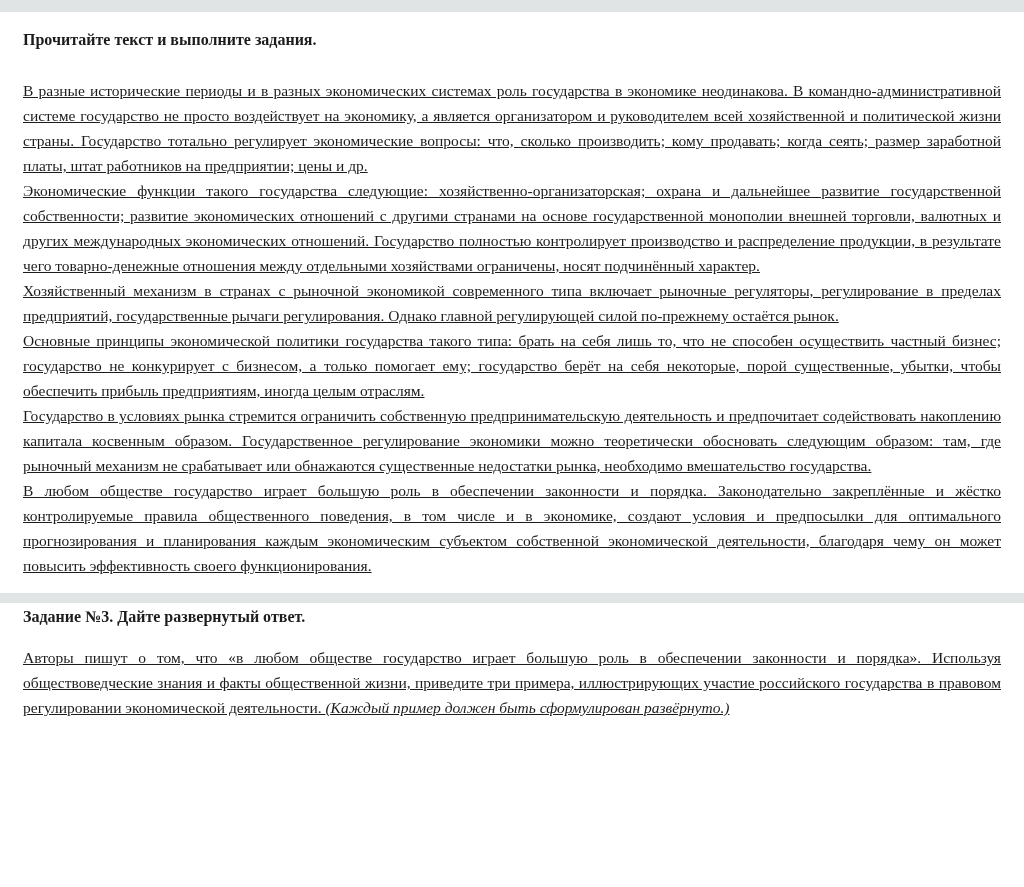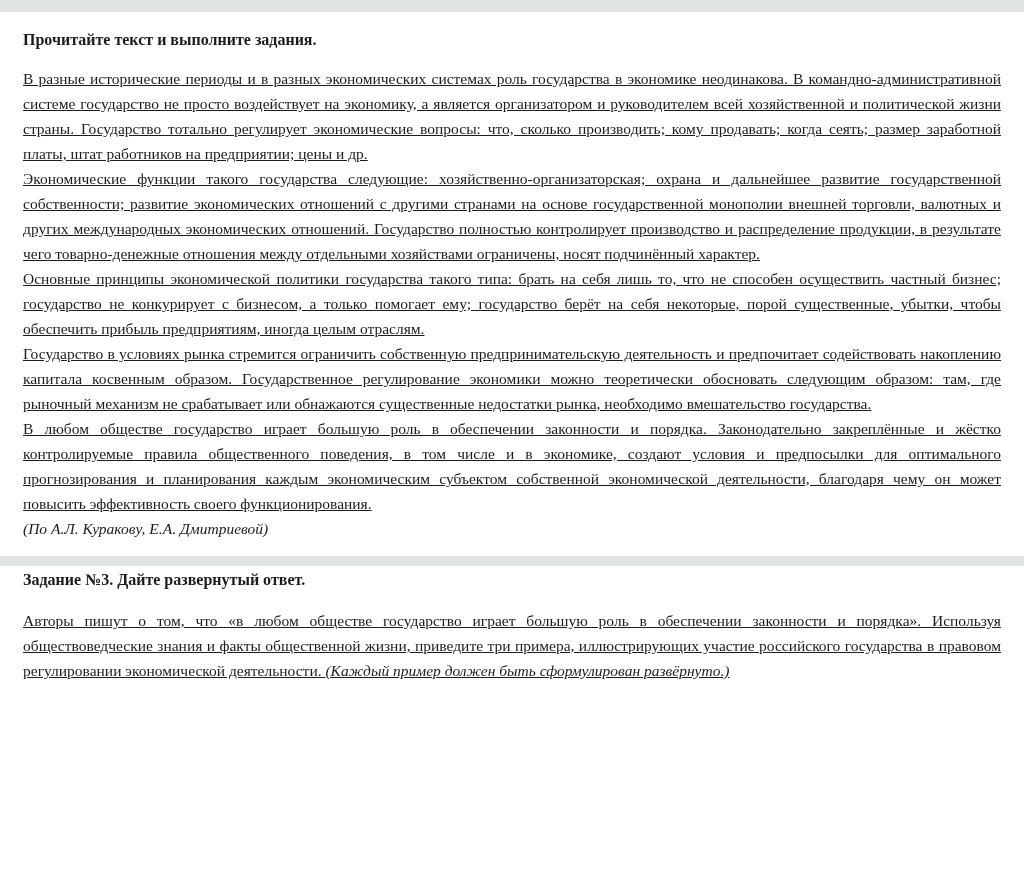--- a/index.html
+++ b/index.html
@@ -19,21 +19,21 @@
     background: #e0e4e5;
   }
   .band-top { height: 12px; }
   .band-middle { height: 10px; margin-top: 15px; }
   .content {
     padding: 0 23px;
   }
   h1.reading-heading {
     font-size: 16px;
     font-weight: bold;
-    margin: 18px 0 16px 0;
+    margin: 18px 0 28px 0;
     line-height: 20px;
   }
   p.body {
     font-size: 15.5px;
     line-height: 25px;
     text-align: justify;
     margin: 0;
     text-decoration: underline;
   }
   p.attribution {
@@ -61,25 +61,25 @@
 
 <div class="page">
 
   <div class="band band-top"></div>
 
   <section class="content">
     <h1 class="reading-heading">Прочитайте текст и выполните задания.</h1>
 
     <p class="body">В разные исторические периоды и в разных экономических системах роль государства в экономике неодинакова. В командно-административной системе государство не просто воздействует на экономику, а является организатором и руководителем всей хозяйственной и политической жизни страны. Государство тотально регулирует экономические вопросы: что, сколько производить; кому продавать; когда сеять; размер заработной платы, штат работников на предприятии; цены и др.</p>
     <p class="body">Экономические функции такого государства следующие: хозяйственно-организаторская; охрана и дальнейшее развитие государственной собственности; развитие экономических отношений с другими странами на основе государственной монополии внешней торговли, валютных и других международных экономических отношений. Государство полностью контролирует производство и распределение продукции, в результате чего товарно-денежные отношения между отдельными хозяйствами ограничены, носят подчинённый характер.</p>
+    <p class="body">Хозяйственный механизм в странах с рыночной экономикой современного типа включает рыночные регуляторы, регулирование в пределах предприятий, государственные рычаги регулирования. Однако главной регулирующей силой по-прежнему остаётся рынок.</p>
     <p class="body">Основные принципы экономической политики государства такого типа: брать на себя лишь то, что не способен осуществить частный бизнес; государство не конкурирует с бизнесом, а только помогает ему; государство берёт на себя некоторые, порой существенные, убытки, чтобы обеспечить прибыль предприятиям, иногда целым отраслям.</p>
     <p class="body">Государство в условиях рынка стремится ограничить собственную предпринимательскую деятельность и предпочитает содействовать накоплению капитала косвенным образом. Государственное регулирование экономики можно теоретически обосновать следующим образом: там, где рыночный механизм не срабатывает или обнажаются существенные недостатки рынка, необходимо вмешательство государства.</p>
     <p class="body">В любом обществе государство играет большую роль в обеспечении законности и порядка. Законодательно закреплённые и жёстко контролируемые правила общественного поведения, в том числе и в экономике, создают условия и предпосылки для оптимального прогнозирования и планирования каждым экономическим субъектом собственной экономической деятельности, благодаря чему он может повысить эффективность своего функционирования.</p>
 
-    <p class="attribution">(По А.Л. Куракову, Е.А. Дмитриевой)</p>
   </section>
 
   <div class="band band-middle"></div>
 
   <section class="content">
     <h2 class="task-heading">Задание №3. Дайте развернутый ответ.</h2>
 
     <p class="body task-body"><span>Авторы пишут о том, что «в любом обществе государство играет большую роль в обеспечении законности и порядка». Используя обществоведческие знания и факты общественной жизни, приведите три примера, иллюстрирующих участие российского государства в правовом регулировании экономической деятельности. </span><span class="italic">(Каждый пример должен быть сформулирован развёрнуто.)</span></p>
   </section>
 

